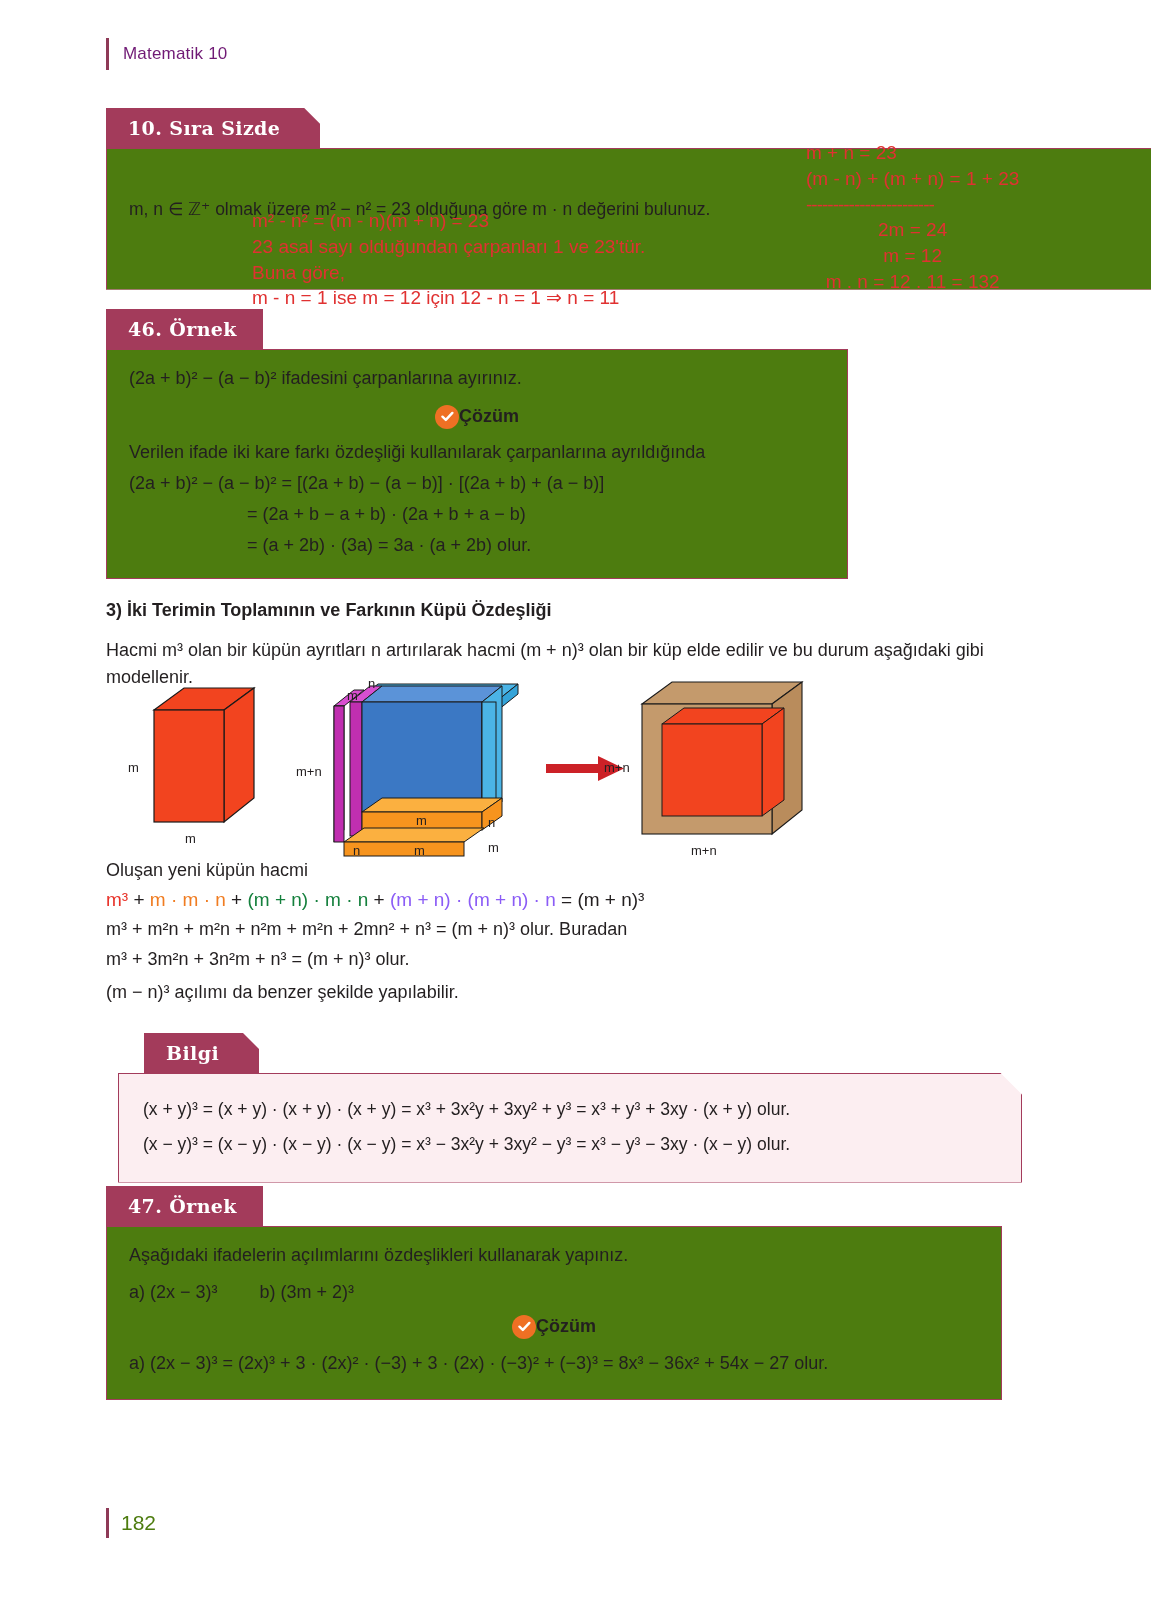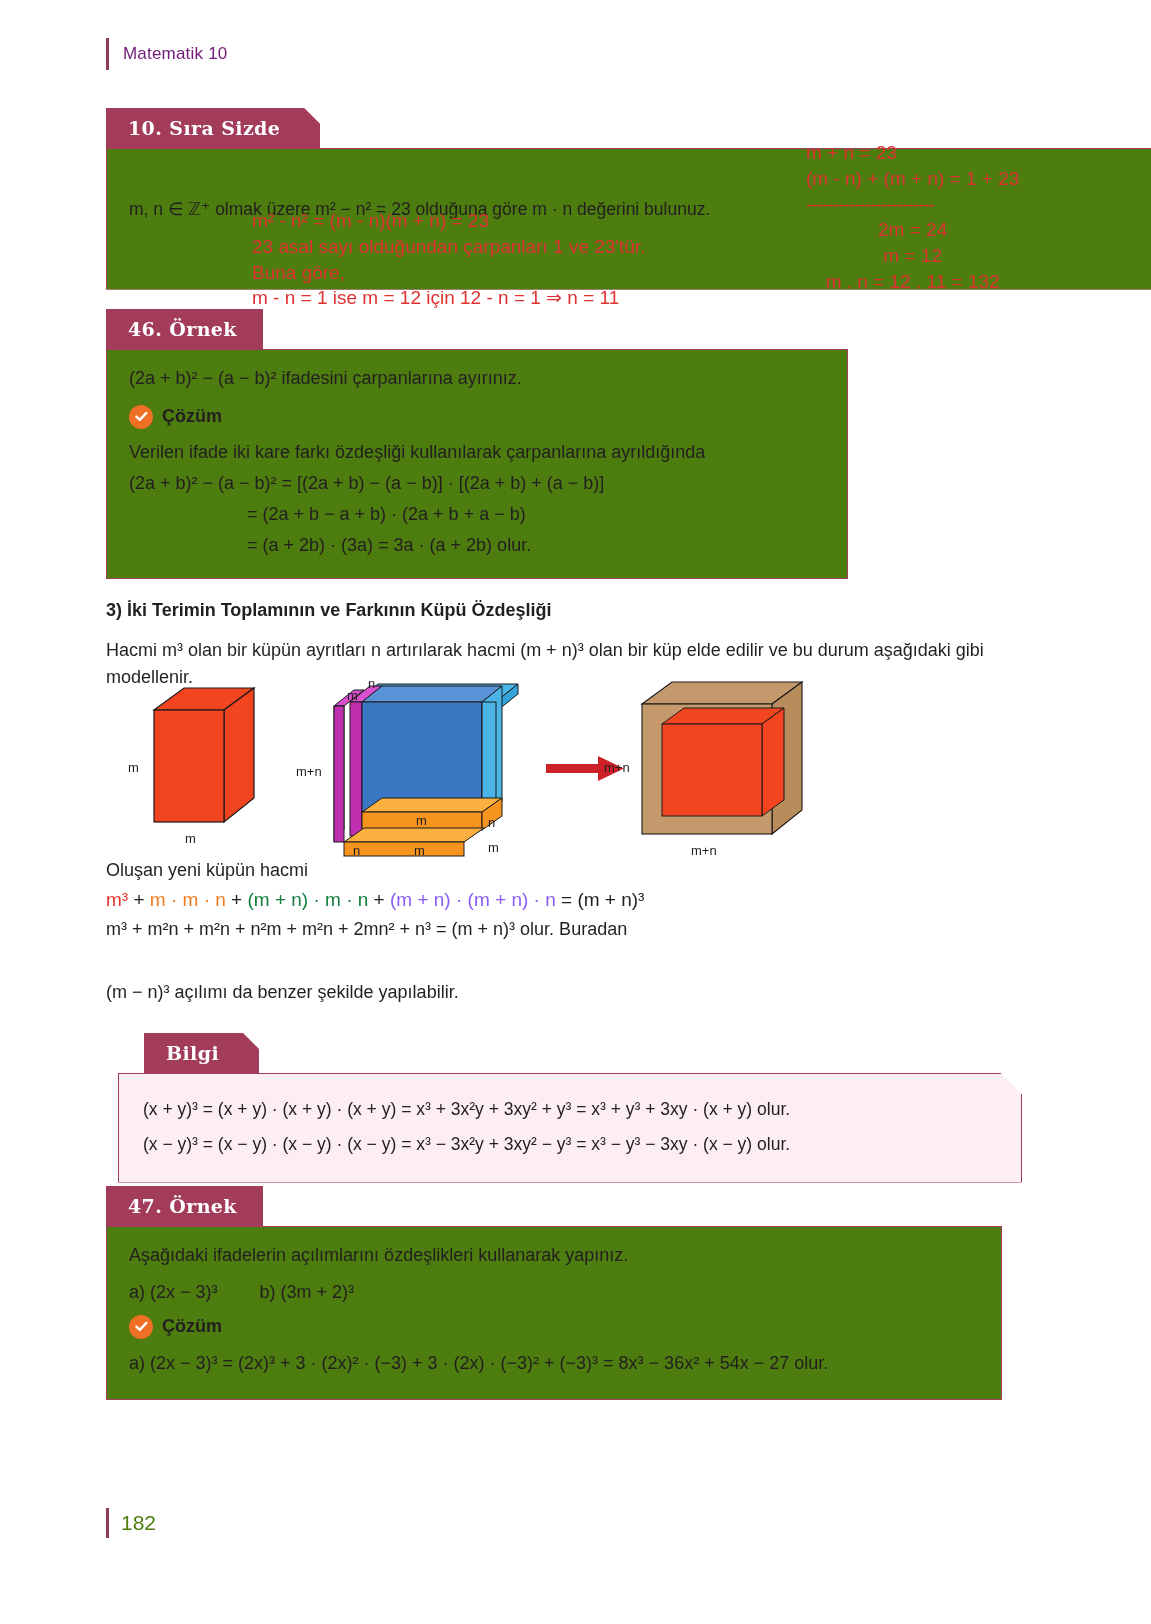--- a/index.html
+++ b/index.html
@@ -79,21 +79,21 @@
     color:#e03131;letter-spacing:-1px;
   }
   .ctr{text-align:center;}
 
   
   #ex46{left:106px;top:309px;width:742px;}
   #ex46 .framed{padding:14px 22px 18px 22px;}
   .eqline{font-size:18px;line-height:1.72;}
   .ind1{padding-left:118px;}
 
-  .cozum{display:flex;align-items:center;gap:9px;margin:12px 0 8px 0;}
+  .cozum{display:flex;align-items:center;margin:12px 0 8px 0;justify-content:center;}
   .cozum .ic{
     width:24px;height:24px;border-radius:50%;
     background:#ef7024;display:flex;align-items:center;justify-content:center;
     flex:none;
   }
   .cozum .ic svg{display:block;}
   .cozum .lb{font-size:18px;font-weight:bold;}
 
   
   #sec3{position:absolute;left:106px;top:600px;width:916px;}
@@ -258,20 +258,21 @@
       </g>
     </svg>
   </div>
 
   <div id="vol">
     <div class="lead">Oluşan yeni küpün hacmi</div>
     <div class="colored">
       <span class="c-red">m³</span><span> + </span><span class="c-or">m · m · n</span><span> + </span><span class="c-mg">(m + n) · m · n</span><span> + </span><span class="c-bl">(m + n) · (m + n) · n</span><span> = (m + n)³</span>
     </div>
     <div class="plain">m³ + m²n + m²n + n²m + m²n + 2mn² + n³ = (m + n)³ olur. Buradan</div>
+    <div class="plain">m³ + 3m²n + 3n²m + n³ = (m + n)³ olur.</div>
   </div>
 
   <div id="mn3">(m − n)³ açılımı da benzer şekilde yapılabilir.</div>
 
   <div class="boxwrap" id="bilgi">
     <div class="tab notch">Bilgi</div>
     <div class="framed pink notch-tr">
       <div class="eq">(x + y)³ = (x + y) · (x + y) · (x + y) = x³ + 3x²y + 3xy² + y³ = x³ + y³ + 3xy · (x + y) olur.</div>
       <div class="eq">(x − y)³ = (x − y) · (x − y) · (x − y) = x³ − 3x²y + 3xy² − y³ = x³ − y³ − 3xy · (x − y) olur.</div>
     </div>

